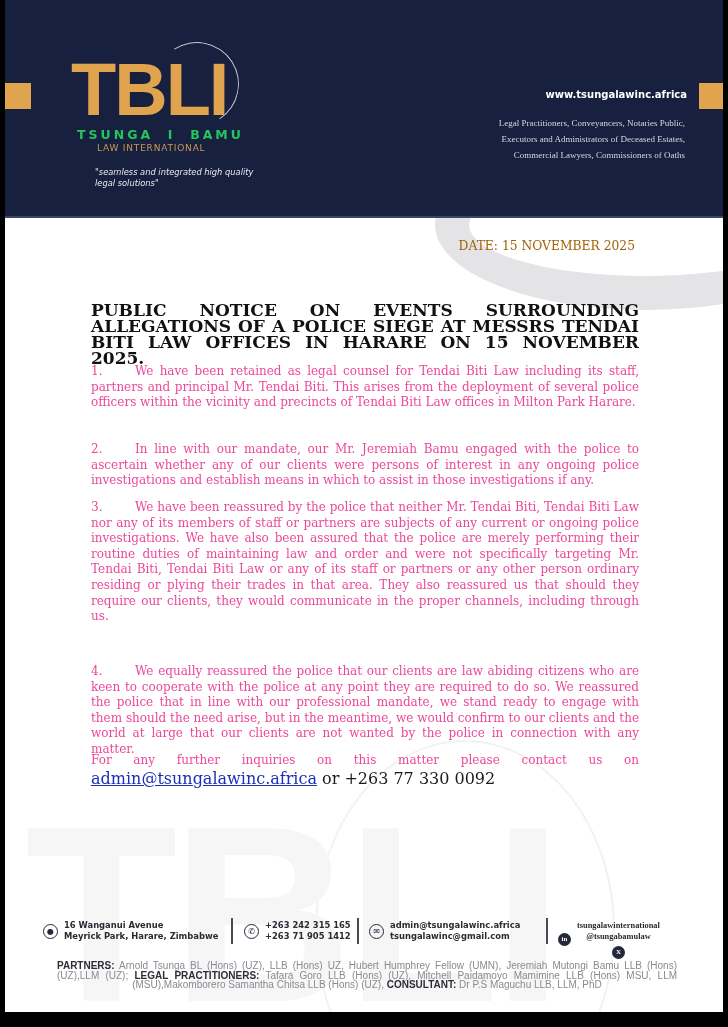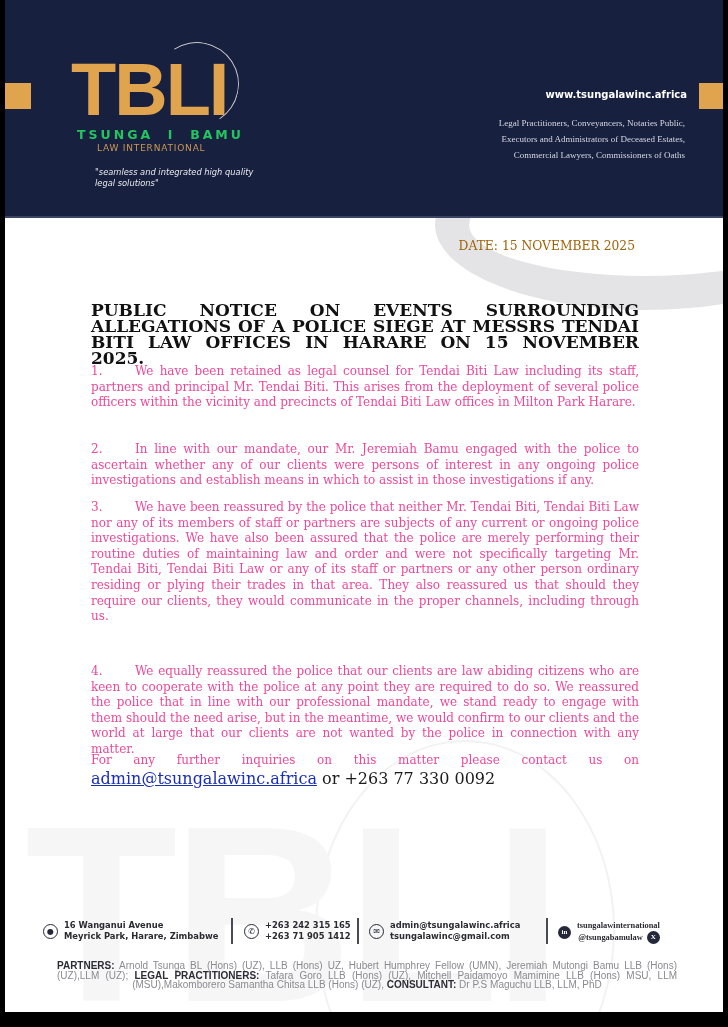--- a/index.html
+++ b/index.html
@@ -106,21 +106,21 @@
   }
   .f-ico.solid { background:#25283a; color:#fff; border:none; width:13px; height:13px; font-size:7px; }
   .f-sep { position:absolute; top:-2px; width:2px; height:26px; background:#4a4a52; }
   .f-addr { left:2px; }
   .f-sep1 { left:190px; }
   .f-phone { left:203px; }
   .f-sep2 { left:316px; }
   .f-mail { left:328px; }
   .f-sep3 { left:505px; }
   .f-social { left:517px;font-family:Liberation Serif, serif; }
-  .f-social .line2 { display:flex; justify-content:flex-end; gap:4px; align-items:center; }
+  .f-social .line2 { display:flex; justify-content:flex-end; gap:4px; align-items:center;flex-direction:column; }
 
   .credits {
     position:absolute; left:52px; top:961px; width:620px;
     font-family:Liberation Sans, sans-serif; font-size:10px; line-height:9.6px; color:#8a8a90;
     text-align:justify; text-align-last:center;
   }
   .credits b { color:#2c2c36; font-weight:700; }
 </style>
 </head>
 <body>

